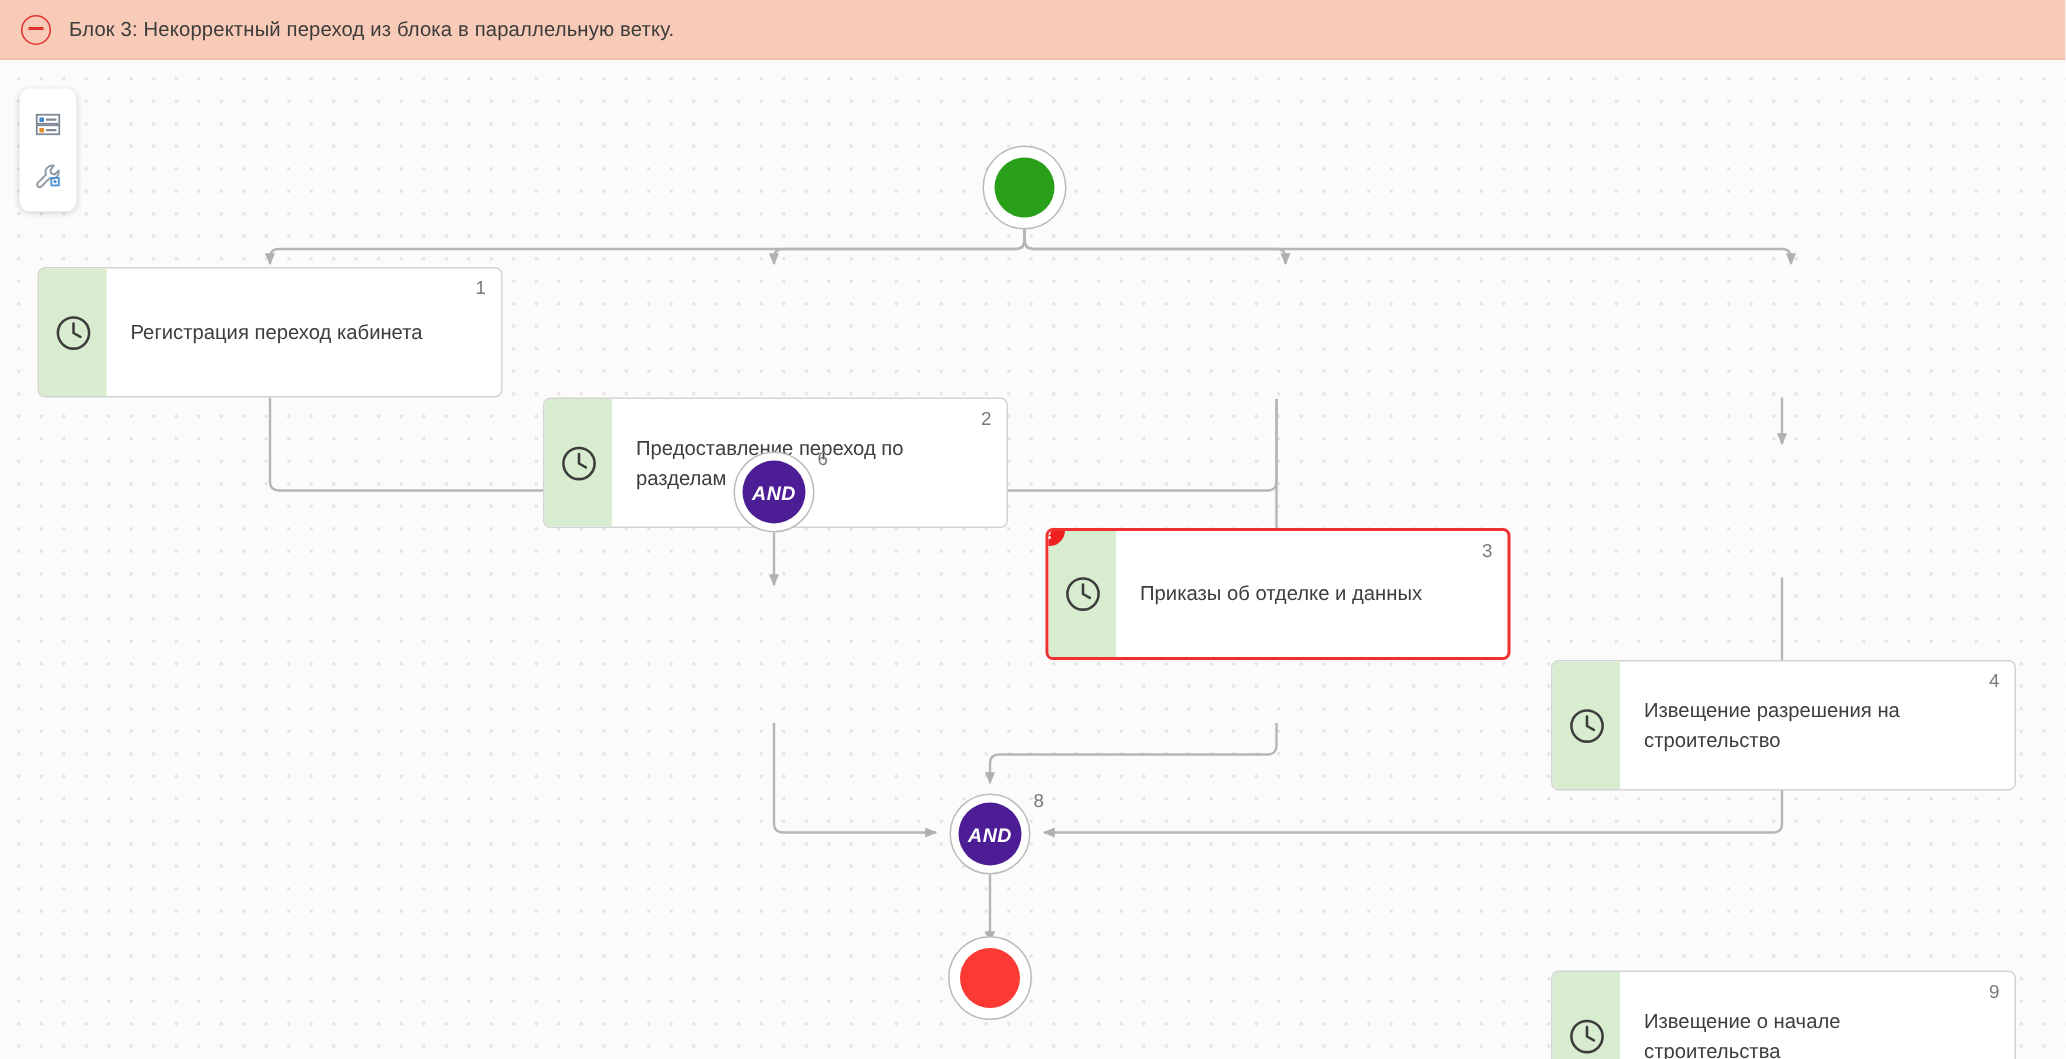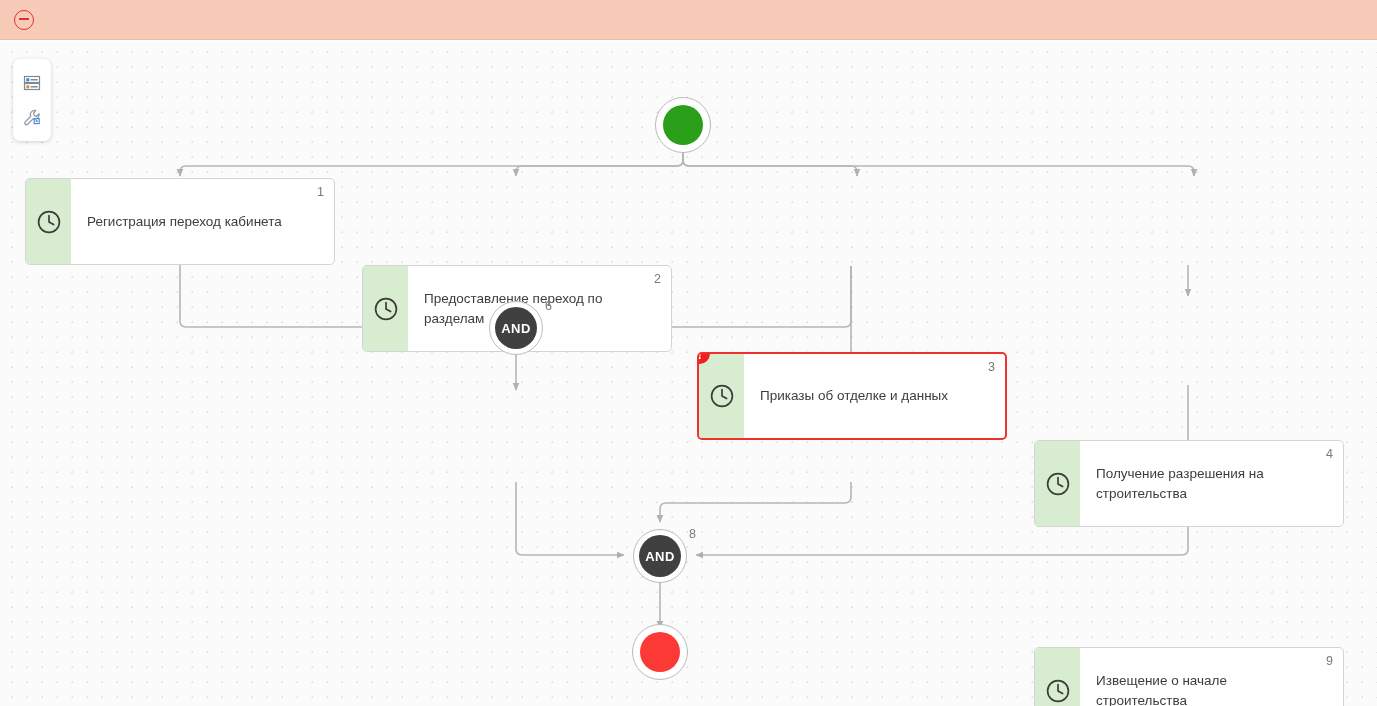--- a/index.html
+++ b/index.html
@@ -109,37 +109,39 @@
     line-height: 1; z-index: 5;
   }
 
   .gateway {
     width: 54px; height: 54px; border-radius: 50%;
     border: 1.4px solid #bcbcbc; background: #ffffff;
     display: flex; align-items: center; justify-content: center;
   }
   .gateway-inner {
     width: 42px; height: 42px; border-radius: 50%;
-    background: #404040;
+    background: #4c1d95;
     display: flex; align-items: center; justify-content: center;
     color: #ffffff; font-size: 13px; font-weight: bold;
     letter-spacing: .4px;
+    font-style: italic;
   }
   .gateway-num {
     position: absolute; left: 56px; top: -2px;
     font-size: 12.5px; color: #7a7a7a;
   }
 </style>
 </head>
 <body>
 
 <div id="app">
 
   <div class="banner">
     <span class="banner-icon"></span>
+    <span class="banner-text">Блок 3: Некорректный переход из блока в параллельную ветку.</span>
   </div>
 
   <div class="canvas">
 
     <svg class="edges" viewBox="0 0 1377 665" xmlns="http://www.w3.org/2000/svg">
       <defs>
         <marker id="ah" markerWidth="9" markerHeight="9" refX="7.2" refY="4" orient="auto" markerUnits="userSpaceOnUse">
           <path d="M0,0.6 L8,4 L0,7.4 z" fill="#b0b0b0"></path>
         </marker>
         <marker id="ahr" markerWidth="9" markerHeight="9" refX="7.2" refY="4" orient="auto" markerUnits="userSpaceOnUse">
@@ -244,21 +246,21 @@
 
     <div class="node task" style="left:1034px; top:137px; width:310px; height:87px;">
       <div class="task-strip">
         <svg width="26" height="26" viewBox="0 0 26 26">
           <circle cx="13" cy="13" r="10.4" fill="none" stroke="#3c3c3c" stroke-width="1.7"></circle>
           <path d="M13 6.6 L13 13 L17.6 15.6" fill="none" stroke="#3c3c3c" stroke-width="1.7" stroke-linecap="round" stroke-linejoin="round"></path>
         </svg>
       </div>
       <div class="task-body">
         <span class="task-num">4</span>
-        <span class="task-label">Получение разрешения на строительства</span>
+        <span class="task-label">Извещение разрешения на строительство</span>
       </div>
     </div>
 
     <div class="node" style="left:489px; top:260px; width:54px; height:54px;">
       <div class="gateway">
         <span class="gateway-inner">AND</span>
       </div>
       <span class="gateway-num">6</span>
     </div>
 

